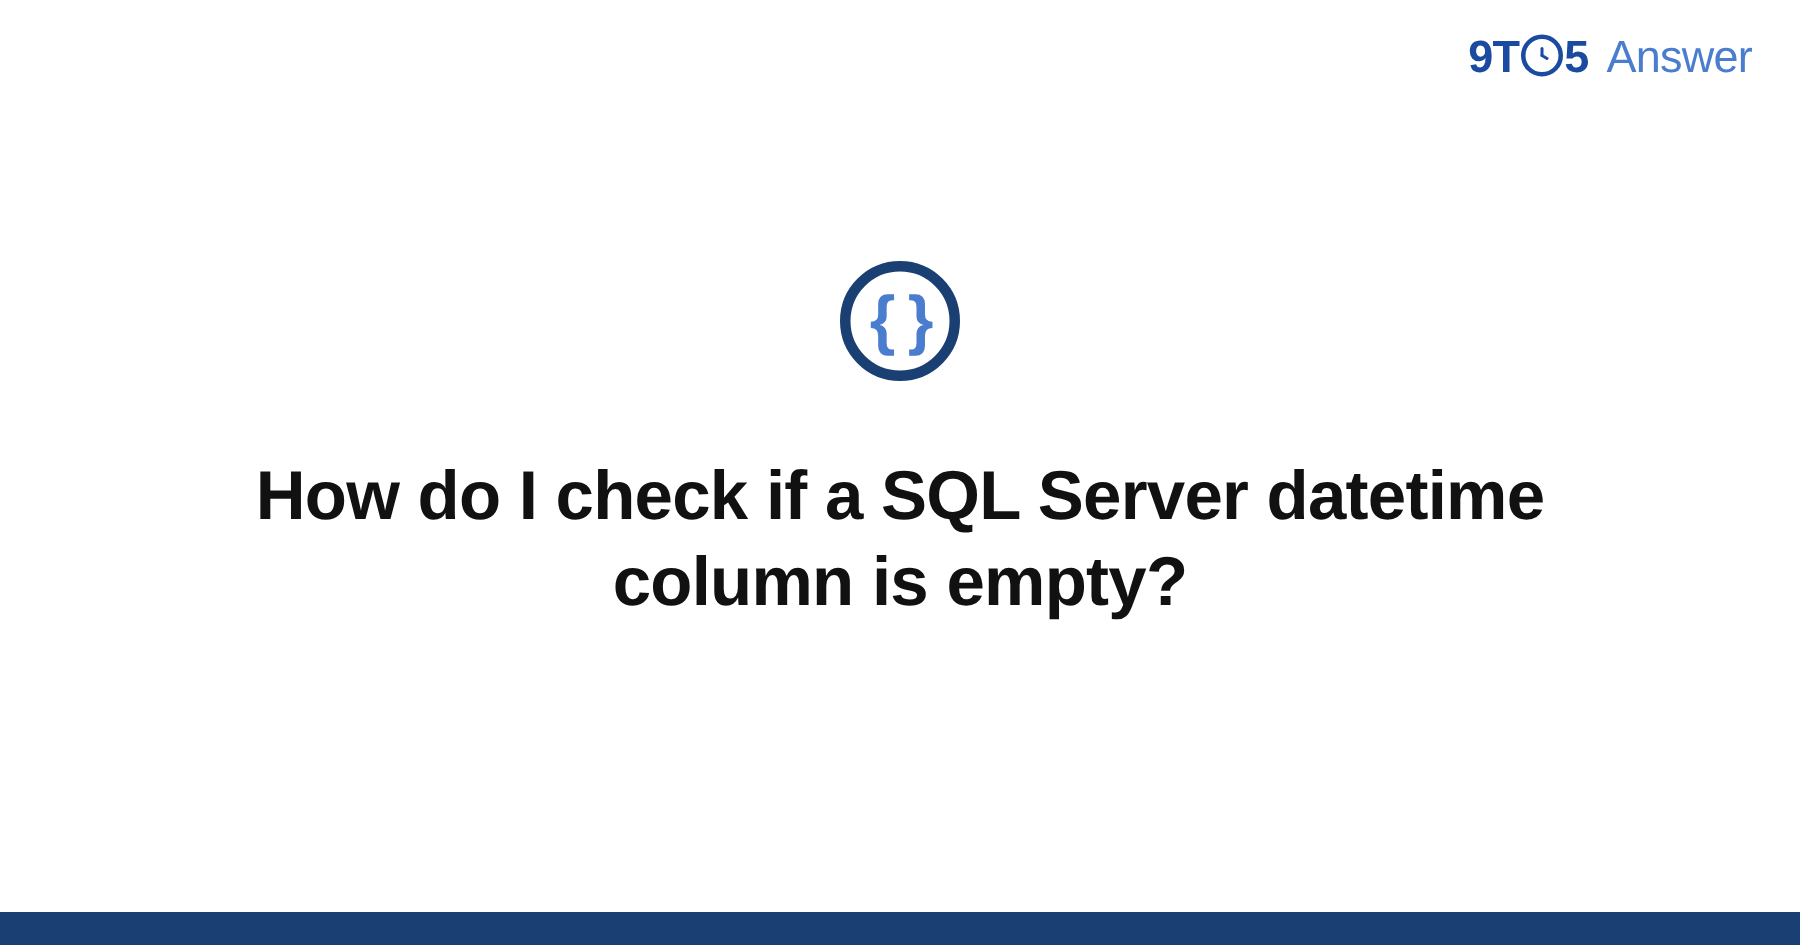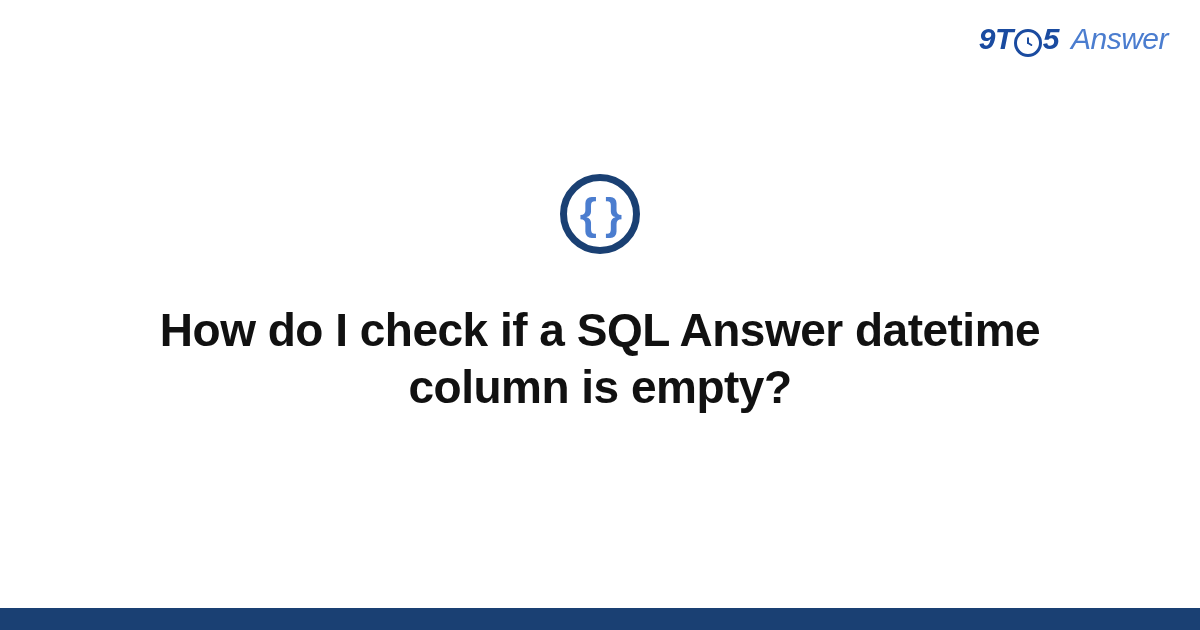--- a/index.html
+++ b/index.html
@@ -9,25 +9,24 @@
       background: #ffffff;
       font-family: -apple-system, BlinkMacSystemFont, "Segoe UI", Helvetica, Arial, sans-serif;
       position: relative;
       overflow: hidden;
     }
     .logo-wrap {
       position: absolute;
       top: 22px;
       right: 32px;
       display: flex;
-      align-items: flex-end;
+      align-items: flex-start;
       font-size: 30px;
       font-weight: 600;
       letter-spacing: -0.5px;
-      font-style: italic;
     }
     .logo-9t { color: #1a4ba0; font-weight: 700; }
     .logo-clock {
       display: inline-flex;
       align-items: center;
       justify-content: center;
       width: 28px;
       height: 28px;
       border: 3px solid #1a4ba0;
       border-radius: 50%;
@@ -95,16 +94,16 @@
     </svg>
   </span>
   <span class="logo-5">5</span>
   <span class="logo-answer">Answer</span>
 </div>
 
 <div class="center-area">
   <div class="badge">
     <span class="badge-inner">{ }</span>
   </div>
-  <h1 class="title">How do I check if a SQL Answer datetime column is empty?</h1>
+  <h1 class="title">How do I check if a SQL Server datetime column is empty?</h1>
 </div>
 
 <div class="footer-bar"></div>
 
 </body></html>

